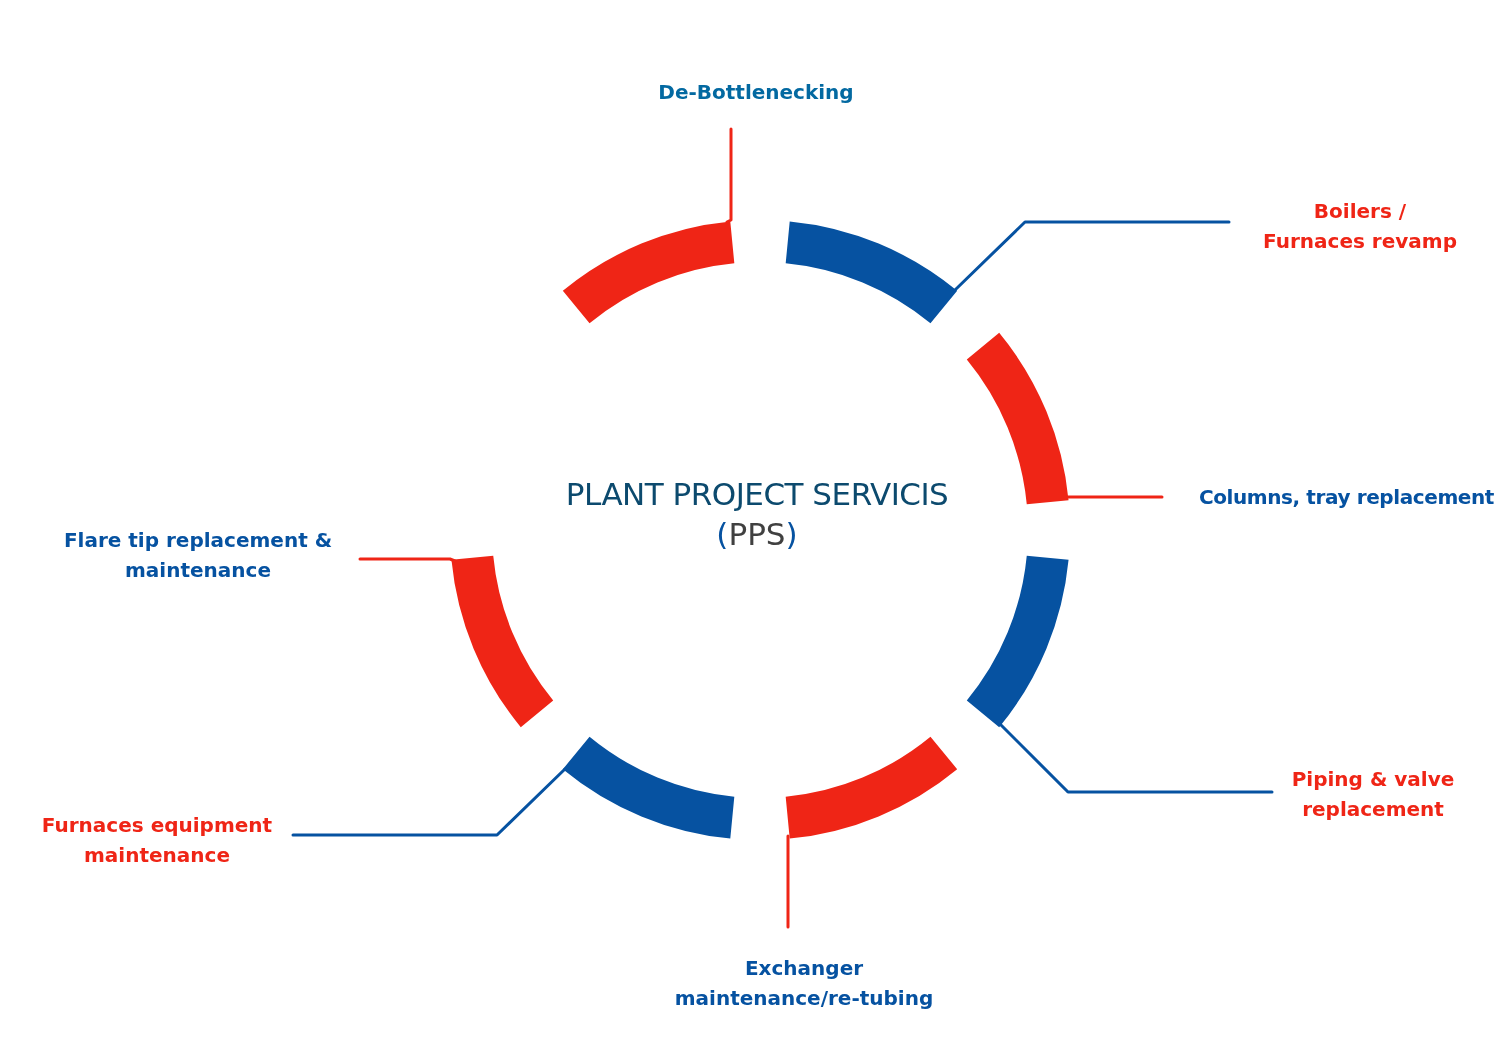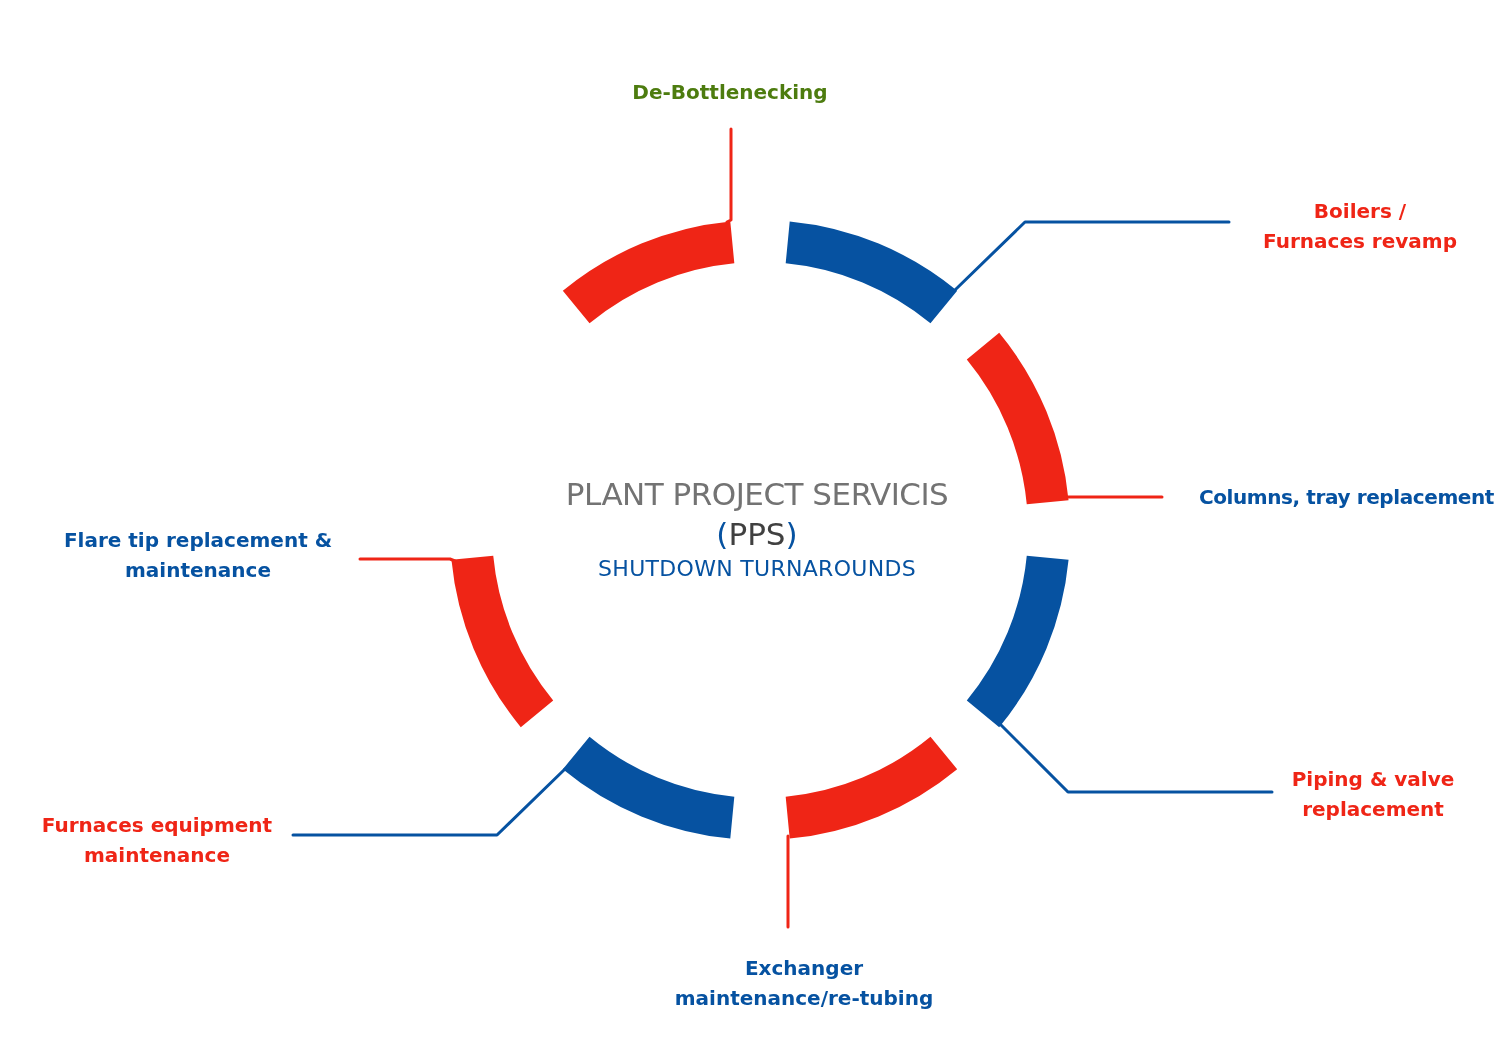--- a/index.html
+++ b/index.html
@@ -30,26 +30,25 @@
     <polyline points="955,290 1025,222 1229,222" stroke="#0652A1"></polyline>
     <polyline points="1068,497 1162,497" stroke="#EF2516"></polyline>
     <polyline points="1000,724 1068,792 1272,792" stroke="#0652A1"></polyline>
     <polyline points="788,836 788,927" stroke="#EF2516"></polyline>
     <polyline points="565,769 497,835 293,835" stroke="#0652A1"></polyline>
     <polyline points="360,559 450,559 455,561" stroke="#EF2516"></polyline>
   </g>
 </svg>
 
 <div class="center">
-  <div class="title" style="color: #737373;">PLANT PROJECT SERVICIS</div>
+  <div class="title" style="color: #0c4a6e;">PLANT PROJECT SERVICIS</div>
   <div class="abbr"><span class="paren" style="color: rgb(6, 82, 161);">(</span><span class="abbr-text" style="color: #404040;">PPS</span><span class="paren" style="color: rgb(6, 82, 161);">)</span></div>
-  <div class="sub" style="color: rgb(6, 82, 161);">SHUTDOWN TURNAROUNDS</div>
 </div>
 
-<div class="label" style="left: 580px; top: 77px; width: 300px; color: #4d7c0f;">
+<div class="label" style="left: 606px; top: 77px; width: 300px; color: #0369a1;">
   <span>De-Bottlenecking</span>
 </div>
 <div class="label" style="left: 1210px; top: 196px; width: 300px; color: rgb(239, 37, 22);">
   <span>Boilers /</span>
   <span>Furnaces revamp</span>
 </div>
 <div class="label" style="left: 1166px; top: 482px; width: 328px; text-align: right; letter-spacing: -0.4px; color: rgb(6, 82, 161);">
   <span>Columns, tray replacement</span>
 </div>
 <div class="label" style="left: 1223px; top: 764px; width: 300px; color: rgb(239, 37, 22);">

